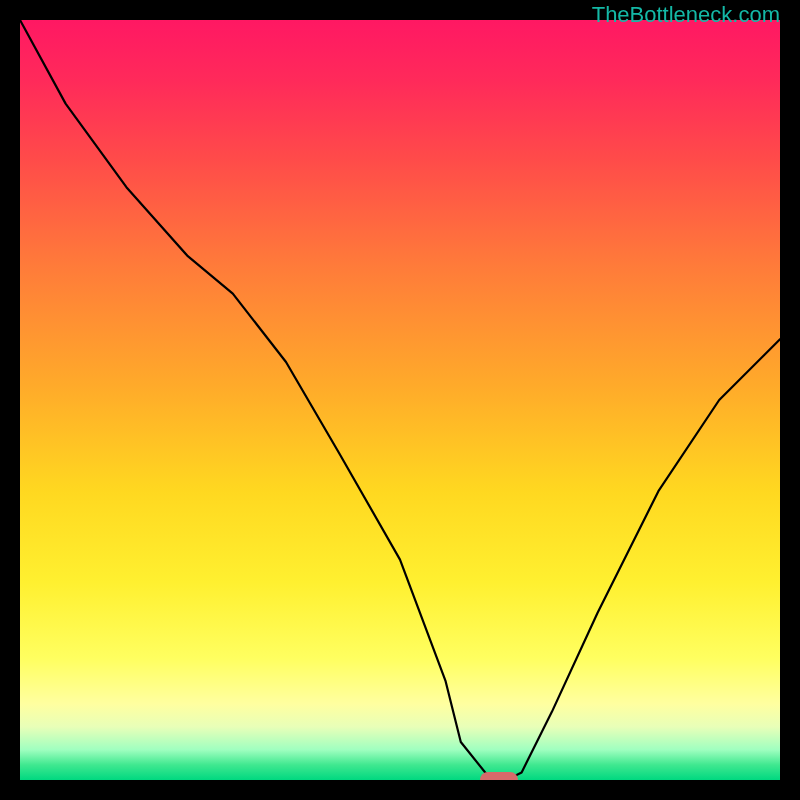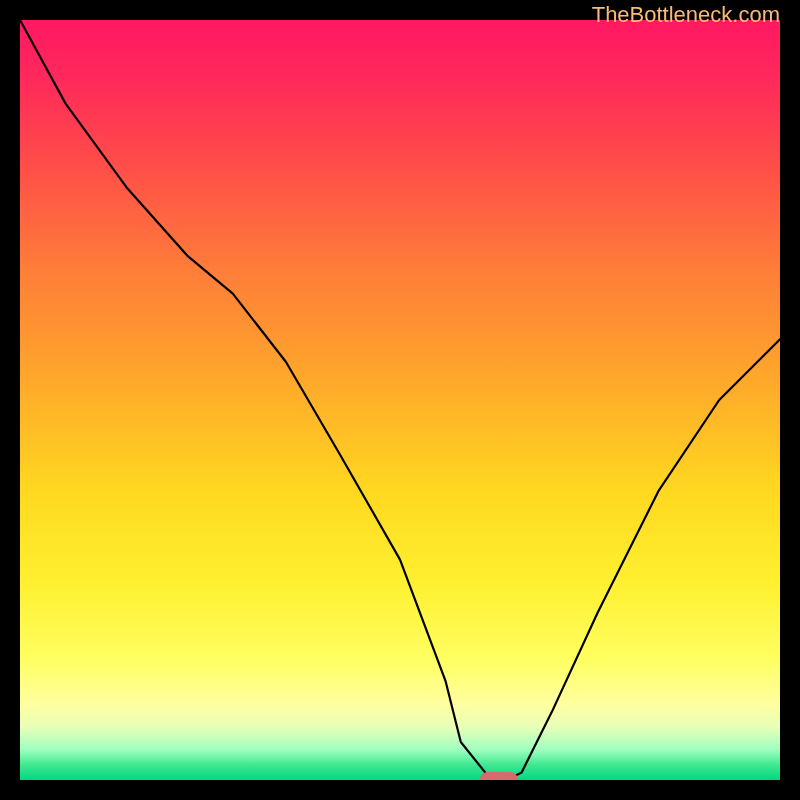--- a/index.html
+++ b/index.html
@@ -8,21 +8,21 @@
     width: 800px;
     height: 800px;
     background: #000;
     position: relative;
     font-family: Arial, sans-serif;
   }
   .watermark {
     position: absolute;
     top: 2px;
     right: 20px;
-    color: #fdba74;
+    color: #14b8a6;
     font-size: 22px;
     font-weight: normal;
     z-index: 10;
   }
   .plot-area {
     position: absolute;
     left: 20px;
     top: 20px;
     width: 760px;
     height: 760px;

